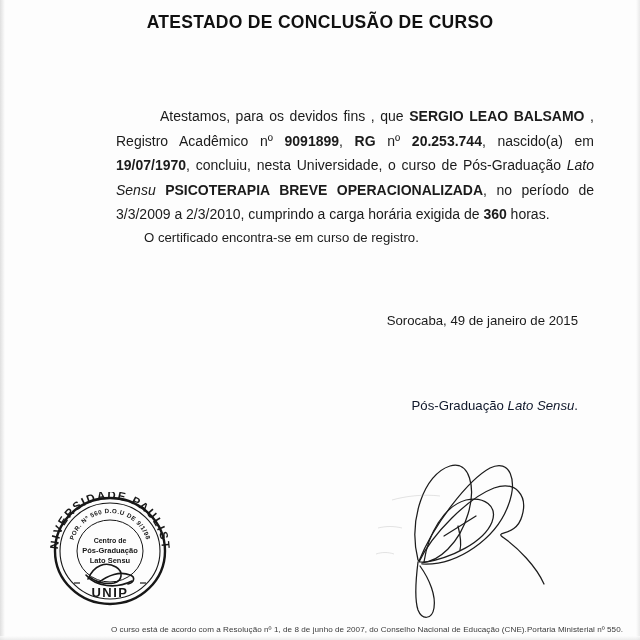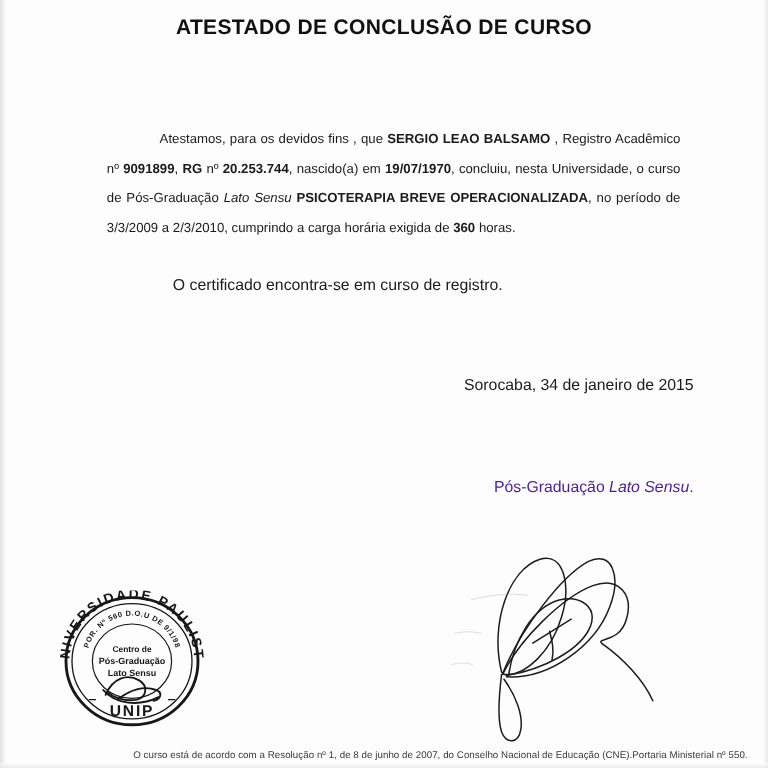--- a/index.html
+++ b/index.html
@@ -46,24 +46,24 @@
     width: 640px;
     text-align: center;
     font-size: 17.5px;
     font-weight: bold;
     letter-spacing: 0.3px;
     color: #111;
   }
 
   #body-text {
     position: absolute;
-    left: 89px;
+    left: 116px;
     top: 104px;
     width: 478px;
-    font-size: 11px;
+    font-size: 14px;
     line-height: 24.5px;
     text-align: justify;
     color: #1b1b1b;
   }
   #body-text .para-indent { display: inline-block; width: 44px; }
   .b { font-weight: bold; }
   .i { font-style: italic; }
 
   #registry-note {
     position: absolute;
@@ -83,21 +83,21 @@
     font-size: 13.2px;
     color: #1b1b1b;
     white-space: nowrap;
   }
 
   #signature-caption {
     position: absolute;
     right: 62px;
     top: 398px;
     font-size: 13.2px;
-    color: #4c1d95;
+    color: #0f172a;
     white-space: nowrap;
   }
 
   
   #signature-mark {
     position: absolute;
     left: 372px;
     top: 438px;
     width: 190px;
     height: 185px;
@@ -136,21 +136,21 @@
   <div id="doc-title">ATESTADO DE CONCLUSÃO DE CURSO</div>
 
   <div id="body-text">
     <span class="para-indent"></span><span>Atestamos, para os devidos fins , que </span><span class="b">SERGIO LEAO BALSAMO</span><span> , Registro Acadêmico nº </span><span class="b">9091899</span><span>, </span><span class="b">RG</span><span>   nº </span><span class="b">20.253.744</span><span>, nascido(a) em </span><span class="b">19/07/1970</span><span>, concluiu, nesta Universidade, o curso de Pós-Graduação </span><span class="i">Lato</span> <span class="i">Sensu</span> <span class="b">PSICOTERAPIA BREVE OPERACIONALIZADA</span><span>, no período de </span><span>3/3/2009 a 2/3/2010</span><span>, cumprindo a carga horária exigida de  </span><span class="b">360</span><span> horas.</span>
   </div>
 
   <div id="registry-note">
     <span class="para-indent"></span><span>O certificado encontra-se em curso de registro.</span>
   </div>
 
-  <div id="place-date">Sorocaba, 34 de janeiro de 2015</div>
+  <div id="place-date">Sorocaba, 49 de janeiro de 2015</div>
 
   <div id="signature-caption">
     <span>Pós-Graduação </span><span class="i">Lato Sensu</span><span>.</span>
   </div>
 
   <svg id="signature-mark" viewBox="0 0 190 185" xmlns="http://www.w3.org/2000/svg">
     <g fill="none" stroke="#1c1c1c" stroke-width="1.25" stroke-linecap="round">
       <path d="M46 122 C 36 82, 52 36, 78 28 C 98 22, 104 50, 96 76 C 88 104, 66 126, 48 124 Z"></path>
       <path d="M47 123 C 62 86, 96 42, 118 30 C 138 20, 146 42, 136 68 C 124 100, 86 128, 50 126"></path>
       <path d="M50 125 C 80 120, 112 104, 120 84 C 126 68, 112 58, 94 62 C 72 68, 56 96, 52 124"></path>

